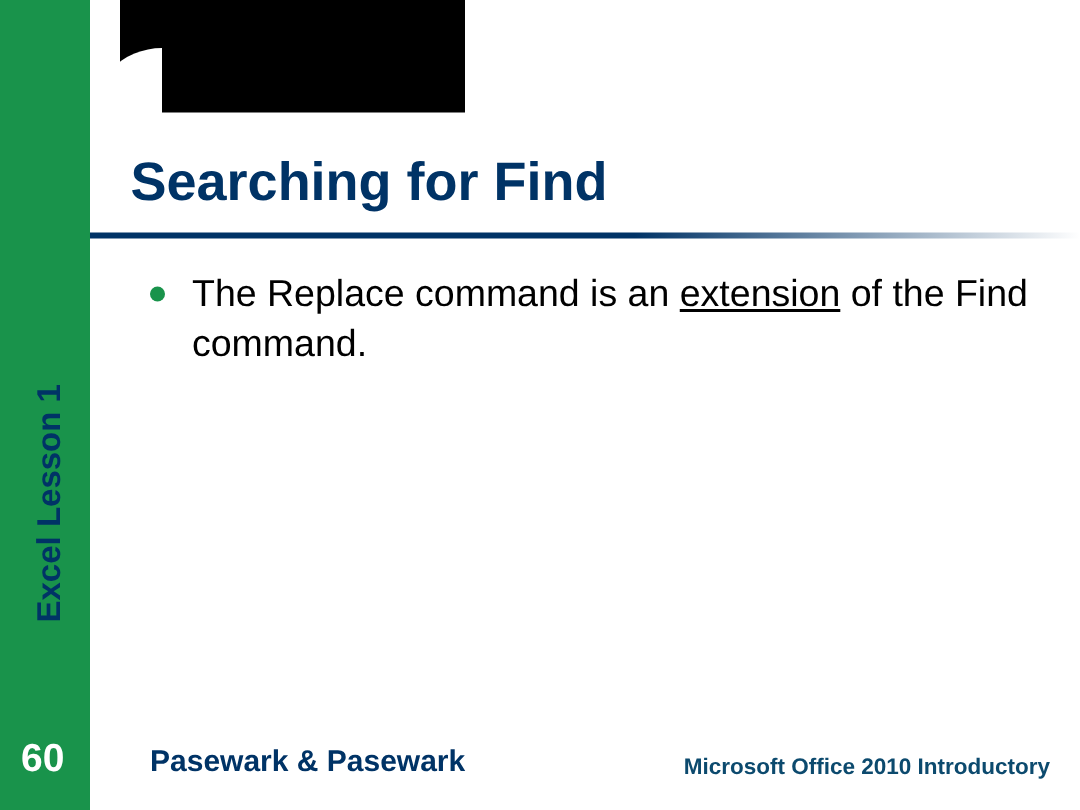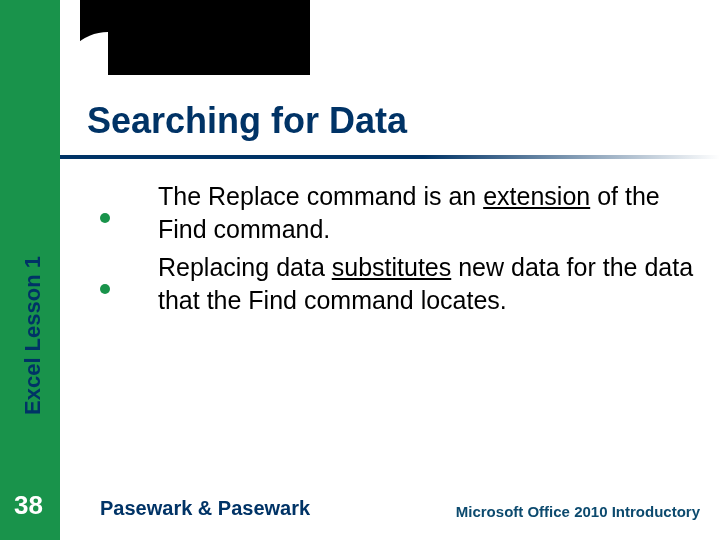--- a/index.html
+++ b/index.html
@@ -78,23 +78,22 @@
     color: #ffffff;
   }
   .body {
     position: absolute;
     left: 100px;
     top: 180px;
     width: 600px;
   }
   .bullet-row {
     display: flex;
-    align-items: center;
+    align-items: flex-start;
     margin-bottom: 6px;
-    gap: 30px;
   }
   .bullet-dot {
     width: 10px;
     height: 10px;
     border-radius: 50%;
     background: #19934b;
     margin-top: 11px;
     margin-right: 18px;
     flex-shrink: 0;
   }
@@ -122,40 +121,34 @@
   }
 </style>
 </head>
 <body>
 
 <div class="slide">
   <div class="left-green"></div>
   <div class="top-black"></div>
   <div class="corner-white"></div>
 
-  <div class="title">Searching for Data</div>
+  <div class="title">Searching for Find</div>
   <div class="title-underline"></div>
 
   <div class="side-label">Excel Lesson 1</div>
-  <div class="page-num">38</div>
+  <div class="page-num">60</div>
 
   <div class="body">
 
     <div class="bullet-row">
       <div class="bullet-dot"></div>
       <div class="bullet-text">
         <span>The Replace command is an </span><span class="u">extension</span><span> of the Find command.</span><span class="u"></span><span></span>
       </div>
     </div>
 
-    <div class="bullet-row">
-      <div class="bullet-dot"></div>
-      <div class="bullet-text">
-        <span>Replacing data </span><span class="u">substitutes</span><span> new data for the data that the Find command locates.</span><span class="u"></span><span></span>
-      </div>
-    </div>
 
 
   </div>
 
   <div class="footer-left">Pasewark &amp; Pasewark</div>
   <div class="footer-right">Microsoft Office 2010 Introductory</div>
 </div>
 
 </body></html>

